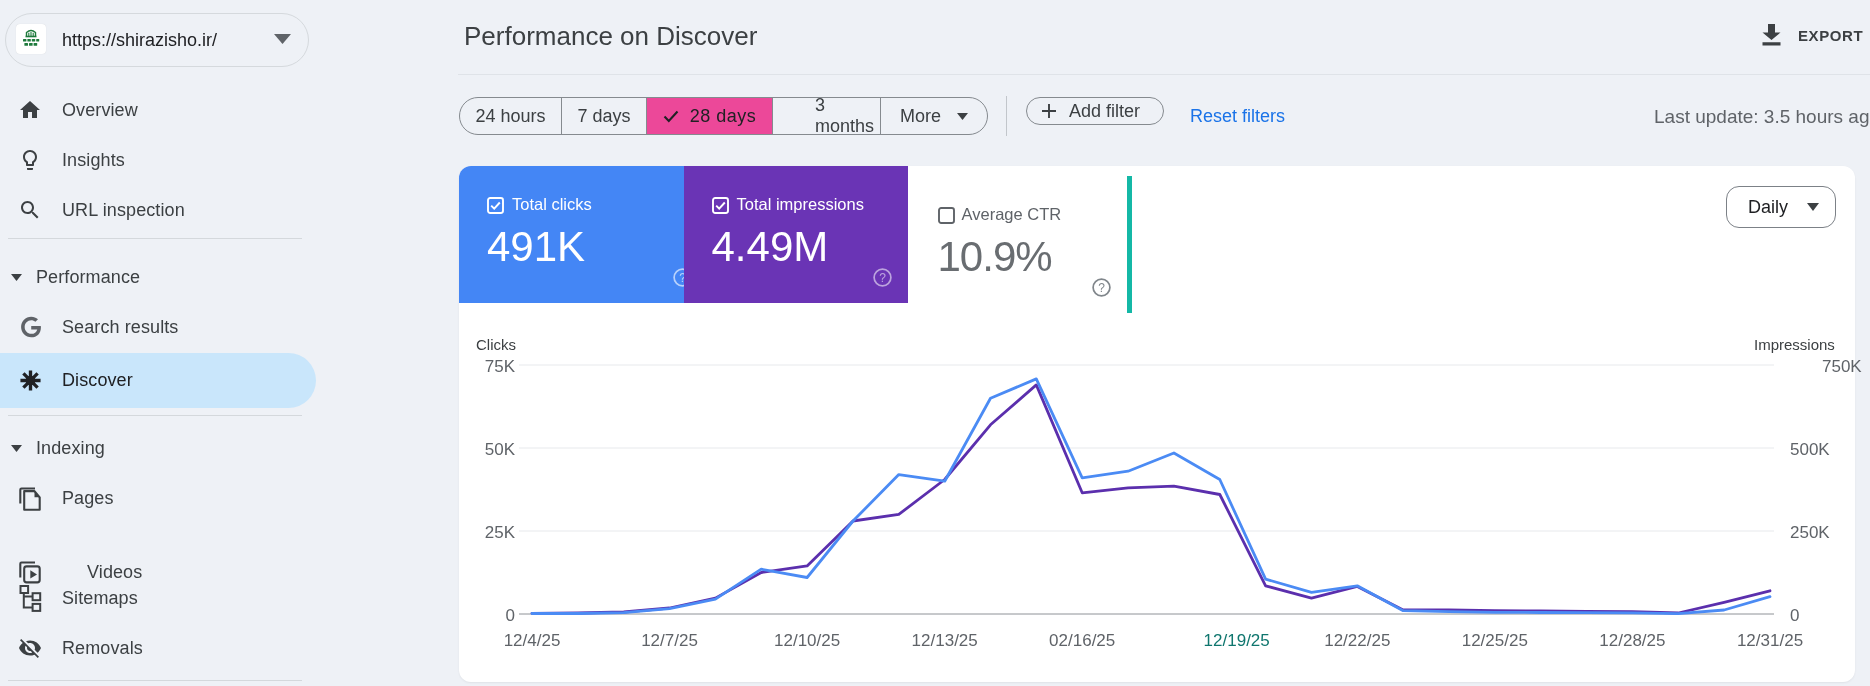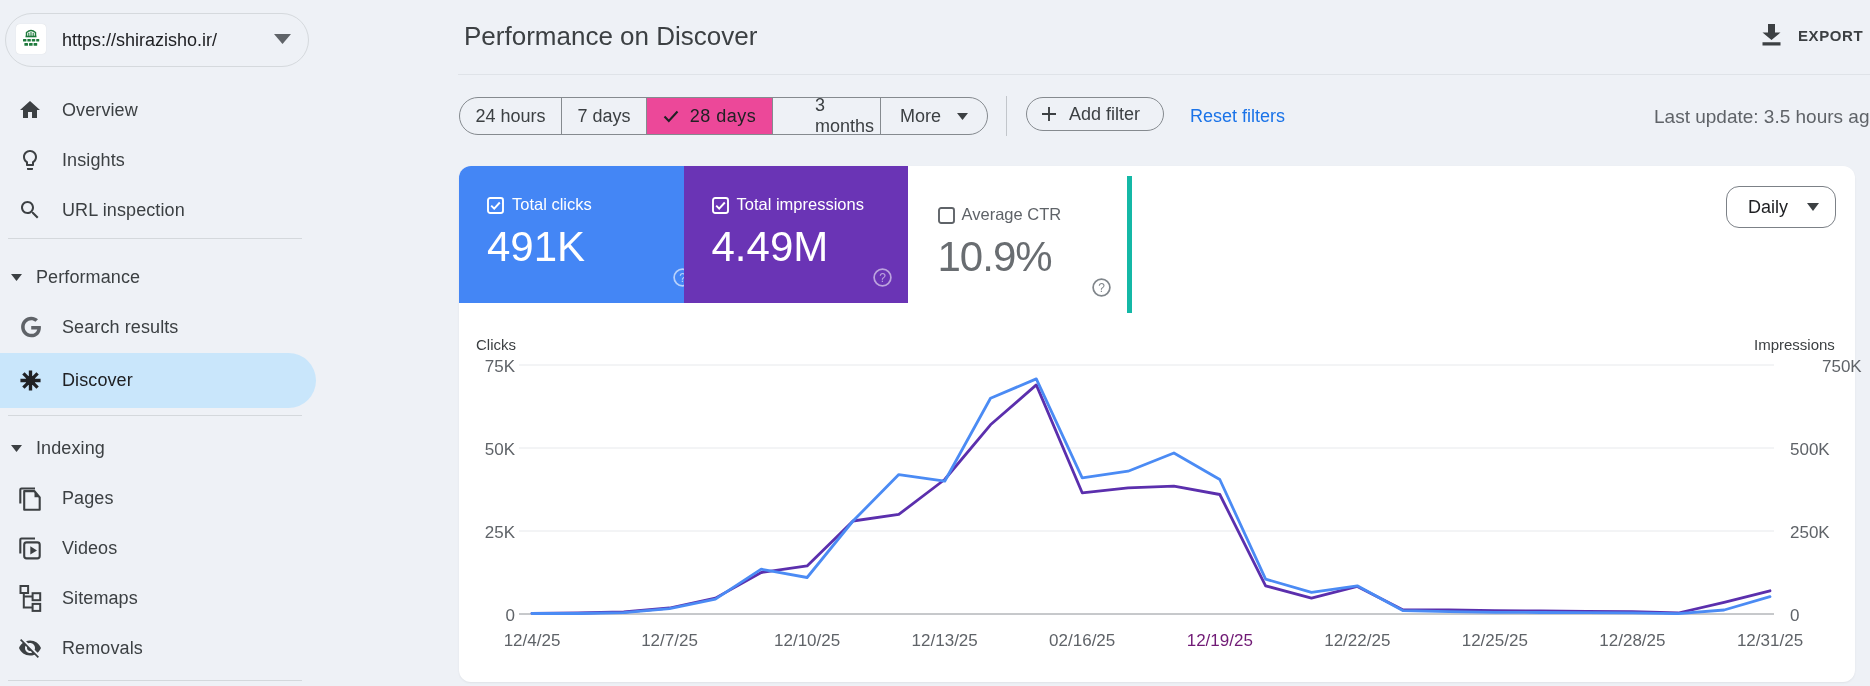--- a/index.html
+++ b/index.html
@@ -87,21 +87,21 @@
   <span class="navtxt" style="margin-left:14px;">Indexing</span>
 </div>
 <div class="row" style="left:18px;top:486px;height:24px;">
   <svg width="24" height="26" viewBox="0 0 24 26" fill="none" stroke="#3c4043" stroke-width="2.1">
     <path d="M2.3 18.5 V4.7 Q2.3 3.5 3.5 3.5 H17"></path>
     <path d="M16.5 6.1 H6.2 V24.8 H21.7 V12.3 Z" stroke-linejoin="round"></path>
     <path d="M16.5 6.1 V12.3 H21.7 Z" fill="#3c4043" stroke="none"></path>
   </svg>
   <span class="navtxt" style="margin-left:20px;">Pages</span>
 </div>
-<div class="row" style="left:18px;top:536px;height:24px;">
+<div class="row" style="left:18px;top:560px;height:24px;gap:25px;">
   <svg width="24" height="26" viewBox="0 0 24 26" fill="none" stroke="#3c4043" stroke-width="2.1">
     <path d="M2.3 18.5 V4.7 Q2.3 3.5 3.5 3.5 H17"></path>
     <rect x="6.2" y="7.4" width="15.5" height="16" rx="2.4"></rect>
     <path d="M12.3 11.3 L19 15.4 L12.3 19.5 Z" fill="#3c4043" stroke="none"></path>
   </svg>
   <span class="navtxt" style="margin-left:20px;">Videos</span>
 </div>
 <div class="row" style="left:18px;top:586px;height:24px;">
   <svg width="24" height="28" viewBox="0 0 24 28" fill="none" stroke="#3c4043" stroke-width="2">
     <rect x="2.5" y="2" width="7.6" height="7"></rect>
@@ -136,21 +136,21 @@
         <path d="M1.5 6.5l4.3 4.5L14.5 1.5" fill="none" stroke="#202124" stroke-width="2.1"></path>
       </svg>
       <span style="letter-spacing:.5px;">28 days</span>
     </div>
   <div style="width:108px;display:flex;align-items:center;justify-content:center;border-right:1px solid #858a8f;font-size:18px;padding-left:42px;">3 months</div>
   <div style="width:106px;display:flex;align-items:center;justify-content:center;font-size:18px;">More<svg width="11" height="7" viewBox="0 0 11 7" style="margin-left:16px;">
         <polygon points="0,0 11,0 5.5,7" fill="#3c4043"></polygon>
       </svg></div>
 </div>
 <div class="abs" style="left:1006px;top:96px;width:1px;height:40px;background:#c2c6cb;"></div>
-<div class="row" style="left:1026px;top:97px;width:138px;height:34px;border:1px solid #858a8f;border-radius:19px;">
+<div class="row" style="left:1026px;top:97px;width:138px;height:28px;border:1px solid #858a8f;border-radius:19px;">
   <svg width="16" height="16" viewBox="0 0 16 16" style="margin-left:14px;">
       <path d="M8 1v14M1 8h14" stroke="#3c4043" stroke-width="1.9" fill="none"></path>
     </svg>
   <span style="margin-left:12px;font-size:18px;">Add filter</span>
 </div>
 <div class="abs" style="left:1190px;top:106px;font-size:18px;font-weight:500;color:#1a73e8;">Reset filters</div>
 <div class="abs" style="left:1654px;top:106px;font-size:19px;color:#5f6368;white-space:nowrap;">Last update: 3.5 hours ago</div>
 
 <div class="abs" style="left:459px;top:166px;width:1396px;height:516px;background:#fff;border-radius:12px;box-shadow:0 1px 2px rgba(60,64,67,.08);"></div>
 
@@ -217,17 +217,17 @@
     <polyline fill="none" stroke="#5b2fad" stroke-width="2.8" stroke-linejoin="round" stroke-linecap="round" points="532.0,613.3 577.9,613.0 623.7,612.0 669.5,608.0 715.4,598.1 761.2,572.5 807.1,565.9 853.0,521.0 898.8,514.4 944.7,479.5 990.5,424.8 1036.3,384.9 1082.2,492.8 1128.1,487.8 1173.9,486.2 1219.8,494.5 1265.6,585.8 1311.5,598.1 1357.3,586.4 1403.2,610.0 1449.0,610.0 1494.8,610.7 1540.7,611.0 1586.5,611.3 1632.4,611.7 1678.2,613.0 1724.1,602.4 1770.0,590.8"></polyline>
     <polyline fill="none" stroke="#4b8bf4" stroke-width="2.8" stroke-linejoin="round" stroke-linecap="round" points="532.0,613.5 577.9,613.5 623.7,612.7 669.5,608.7 715.4,599.1 761.2,569.2 807.1,577.5 853.0,521.0 898.8,474.6 944.7,481.2 990.5,398.2 1036.3,378.9 1082.2,477.9 1128.1,471.2 1173.9,453.0 1219.8,479.5 1265.6,579.1 1311.5,592.4 1357.3,585.8 1403.2,610.7 1449.0,611.7 1494.8,612.3 1540.7,612.5 1586.5,612.7 1632.4,612.8 1678.2,613.7 1724.1,610.0 1770.0,596.7"></polyline>
   </g>
 </svg>
 
 <div class="abs" style="left:482px;top:631px;width:100px;text-align:center;font-size:17px;color:#5f6368;">12/4/25</div>
 <div class="abs" style="left:619.5px;top:631px;width:100px;text-align:center;font-size:17px;color:#5f6368;">12/7/25</div>
 <div class="abs" style="left:757.1px;top:631px;width:100px;text-align:center;font-size:17px;color:#5f6368;">12/10/25</div>
 <div class="abs" style="left:894.7px;top:631px;width:100px;text-align:center;font-size:17px;color:#5f6368;">12/13/25</div>
 <div class="abs" style="left:1032.2px;top:631px;width:100px;text-align:center;font-size:17px;color:#5f6368;">02/16/25</div>
-<div class="abs" style="left:1169.8px;top:631px;width:100px;text-align:center;font-size:17px;color:#701a75;">12/19/25</div>
+<div class="abs" style="left:1169.8px;top:631px;width:100px;text-align:right;font-size:17px;color:#0f766e;">12/19/25</div>
 <div class="abs" style="left:1307.3px;top:631px;width:100px;text-align:center;font-size:17px;color:#5f6368;">12/22/25</div>
 <div class="abs" style="left:1444.8px;top:631px;width:100px;text-align:center;font-size:17px;color:#5f6368;">12/25/25</div>
 <div class="abs" style="left:1582.4px;top:631px;width:100px;text-align:center;font-size:17px;color:#5f6368;">12/28/25</div>
 <div class="abs" style="left:1720px;top:631px;width:100px;text-align:center;font-size:17px;color:#5f6368;">12/31/25</div>
 
 </body></html>

